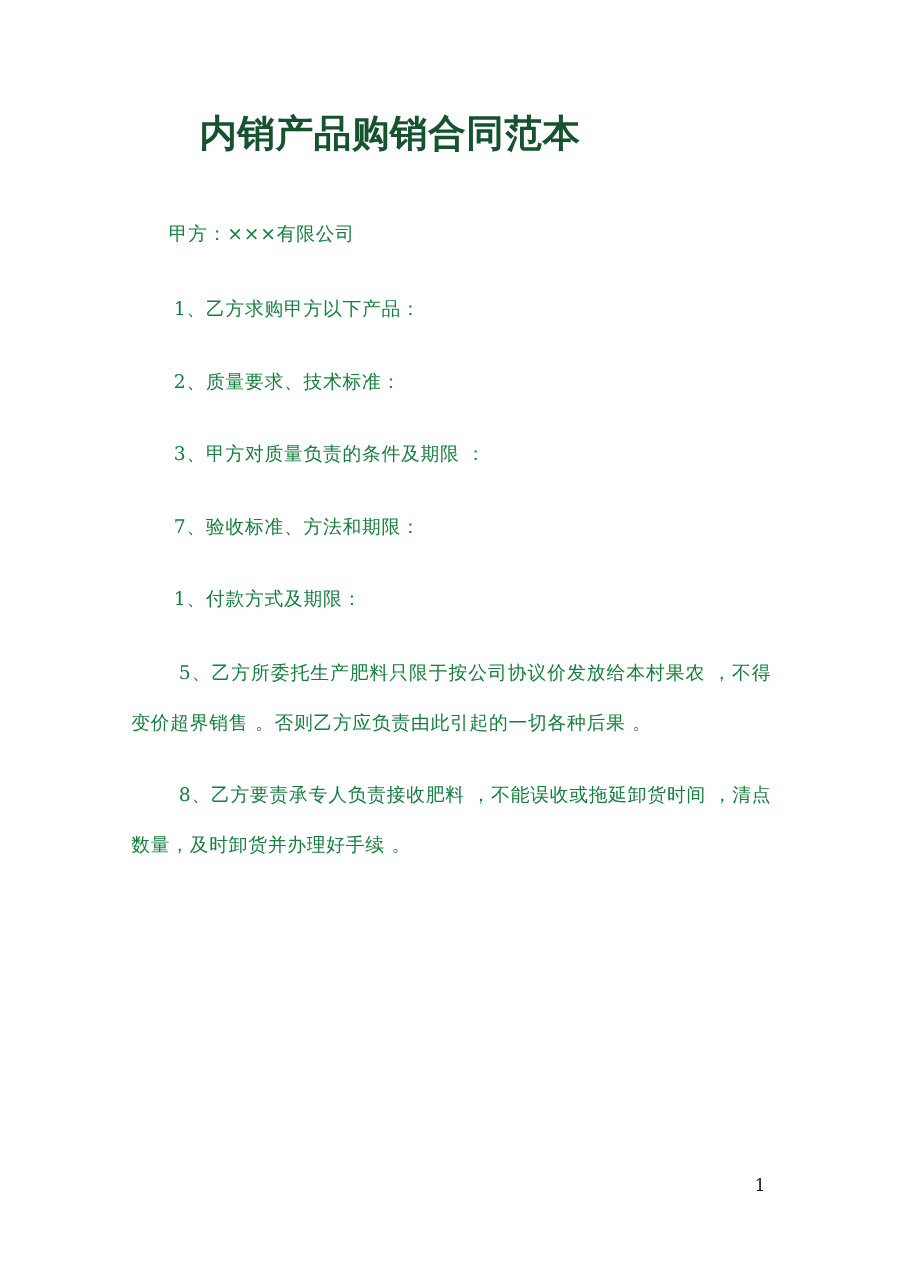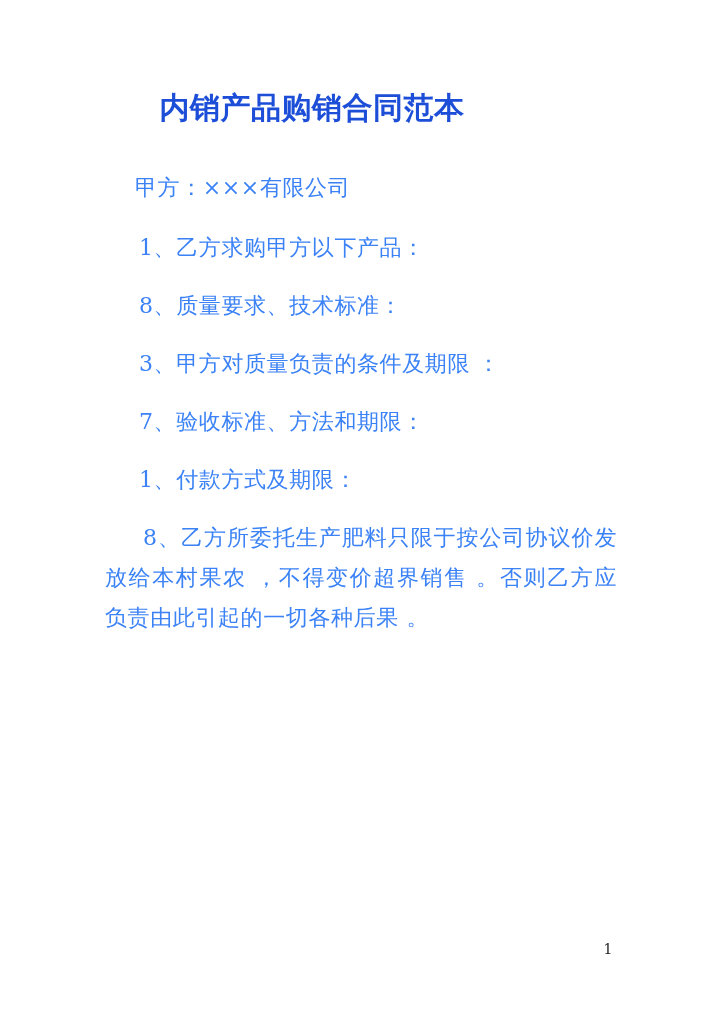--- a/index.html
+++ b/index.html
@@ -19,33 +19,33 @@
   .doc-title {
     position: absolute;
     top: 88px;
     left: 0;
     width: 624px;
     text-align: center;
     font-family: "DejaVu Sans", "Liberation Sans", sans-serif;
     font-weight: bold;
     font-size: 30px;
     letter-spacing: 0.5px;
-    color: #1d4ed8;
+    color: #14532d;
     line-height: 40px;
   }
   .body-block {
     position: absolute;
     top: 168px;
     left: 105px;
     width: 512px;
   }
   .para {
-    font-size: 22px;
+    font-size: 15px;
     line-height: 39px;
-    color: #3b82f6;
+    color: #15803d;
     text-align: justify;
     text-justify: inter-ideograph;
     margin: 0 0 18px 0;
     letter-spacing: 0.6px;
   }
   .para.party {
     text-indent: 30px;
     margin-bottom: 21px;
   }
   .para.party2 {
@@ -80,30 +80,31 @@
   <div class="doc-title">内销产品购销合同范本</div>
 
   <div class="body-block">
 
     <p class="para party">甲方：×××有限公司</p>
 
 
 
     <p class="para clause">1、乙方求购甲方以下产品：</p>
 
-    <p class="para clause">8、质量要求、技术标准：</p>
+    <p class="para clause">2、质量要求、技术标准：</p>
 
     <p class="para clause">3、甲方对质量负责的条件及期限 ：</p>
 
 
     <p class="para clause">7、验收标准、方法和期限：</p>
 
     <p class="para clause">1、付款方式及期限：</p>
 
-    <p class="para multiline">8、乙方所委托生产肥料只限于按公司协议价发放给本村果农 ，不得变价超界销售 。否则乙方应负责由此引起的一切各种后果 。</p>
+    <p class="para multiline">5、乙方所委托生产肥料只限于按公司协议价发放给本村果农 ，不得变价超界销售 。否则乙方应负责由此引起的一切各种后果 。</p>
 
+    <p class="para multiline">8、乙方要责承专人负责接收肥料 ，不能误收或拖延卸货时间 ，清点数量，及时卸货并办理好手续 。</p>
 
 
   </div>
 
   <div class="page-number">1</div>
 
 </div>
 
 </body></html>

